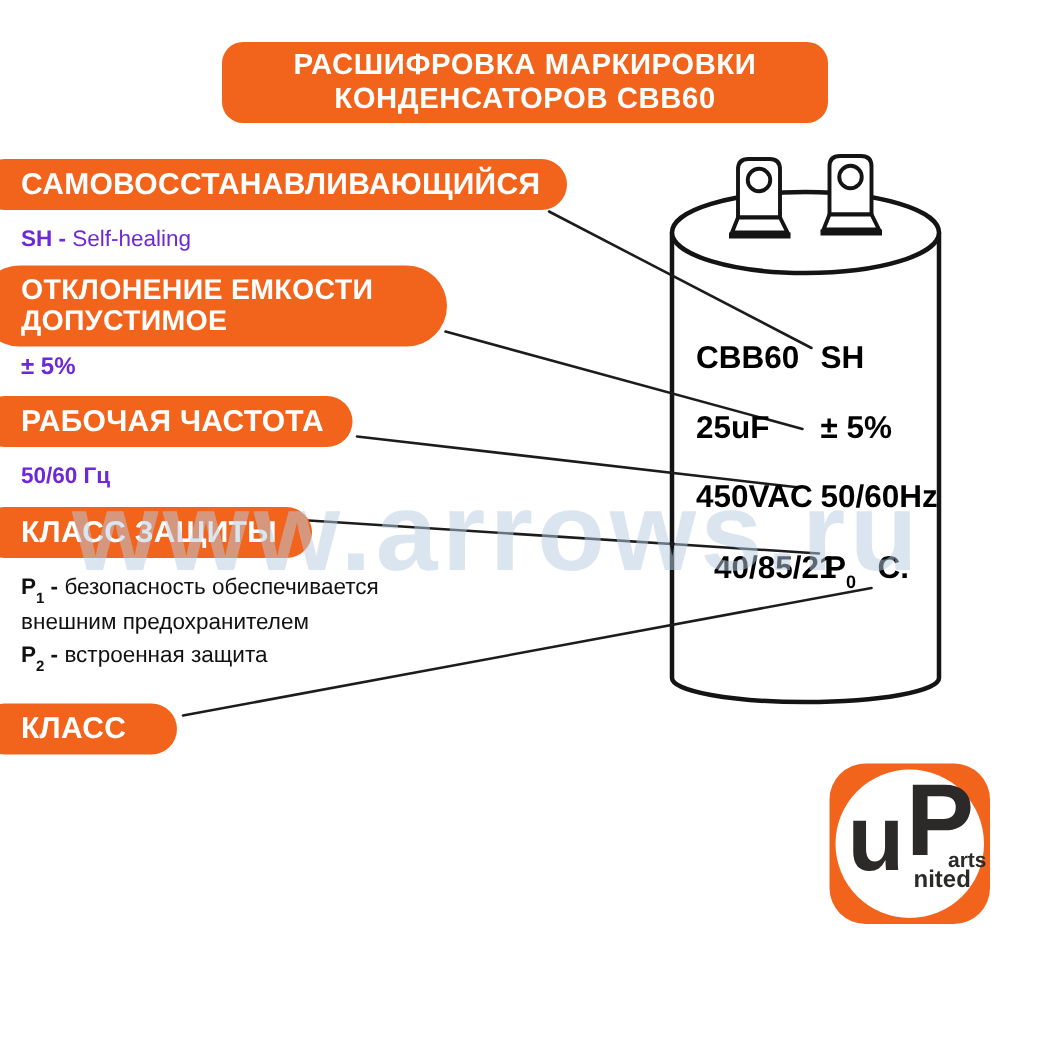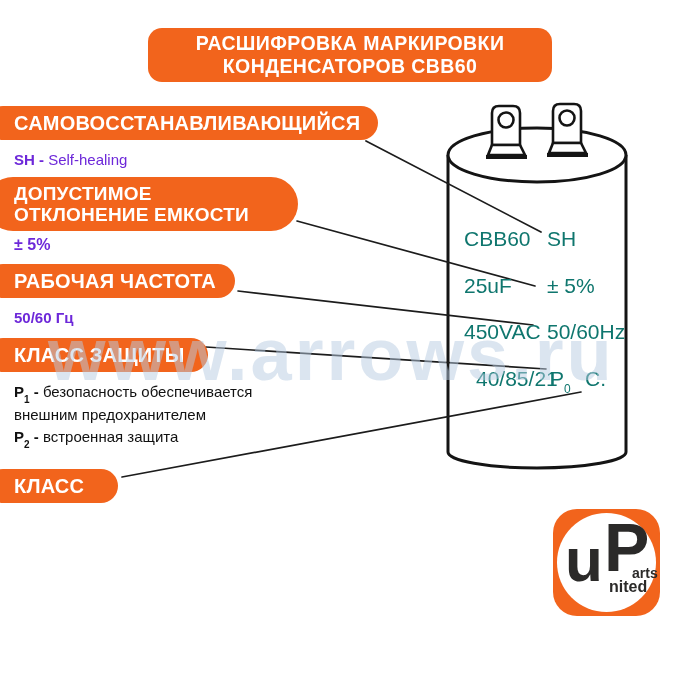--- a/index.html
+++ b/index.html
@@ -52,21 +52,21 @@
   .plist sub{font-size:10px;font-weight:700;position:relative;bottom:-2px;}
 
   .rlist{position:absolute;left:14px;top:512px;font-size:15.5px;line-height:15px;z-index:10;}
   .rlist .item{margin-bottom:7.5px;}
   .rlist b{font-weight:700;}
 
   
   .cap-svg{position:absolute;left:430px;top:95px;width:210px;height:385px;z-index:1;}
   .lines-svg{position:absolute;left:0;top:0;width:700px;height:700px;z-index:5;pointer-events:none;}
 
-  .capline{position:absolute;font-weight:400;font-size:21px;color:#0f766e;
+  .capline{position:absolute;font-weight:700;font-size:21px;color:#000000;
     white-space:nowrap;z-index:6;}
   .capline sub{font-size:12px;position:relative;bottom:-2px;}
   .cr1{top:227px;} .cr2{top:274px;} .cr3{top:320px;} .cr4{top:367px;}
   .cc1{left:464px;} .cc2{left:547px;text-align:center;}
   .r4c1{left:476px;} .r4c2{left:550px;} .r4c3{left:585px;}
 
   
   .watermark{
     position:absolute;left:48px;top:312px;z-index:30;pointer-events:none;
     font-weight:700;font-size:74px;letter-spacing:3px;color:var(--wm);
@@ -133,22 +133,22 @@
 
   <div class="bar bar1">
     <span>САМОВОССТАНАВЛИВАЮЩИЙСЯ</span>
   </div>
   <div class="note note1">
     <b>SH -</b>
     <span>Self-healing</span>
   </div>
 
   <div class="bar two bar2">
+    <span>ОТКЛОНЕНИЕ ЕМКОСТИ</span>
     <span>ДОПУСТИМОЕ</span>
-    <span>ОТКЛОНЕНИЕ ЕМКОСТИ</span>
   </div>
   <div class="note note2">± 5%</div>
 
   <div class="bar bar3">
     <span>РАБОЧАЯ ЧАСТОТА</span>
   </div>
   <div class="note note3">50/60 Гц</div>
 
   <div class="bar bar4">
     <span>КЛАСС ЗАЩИТЫ</span>

